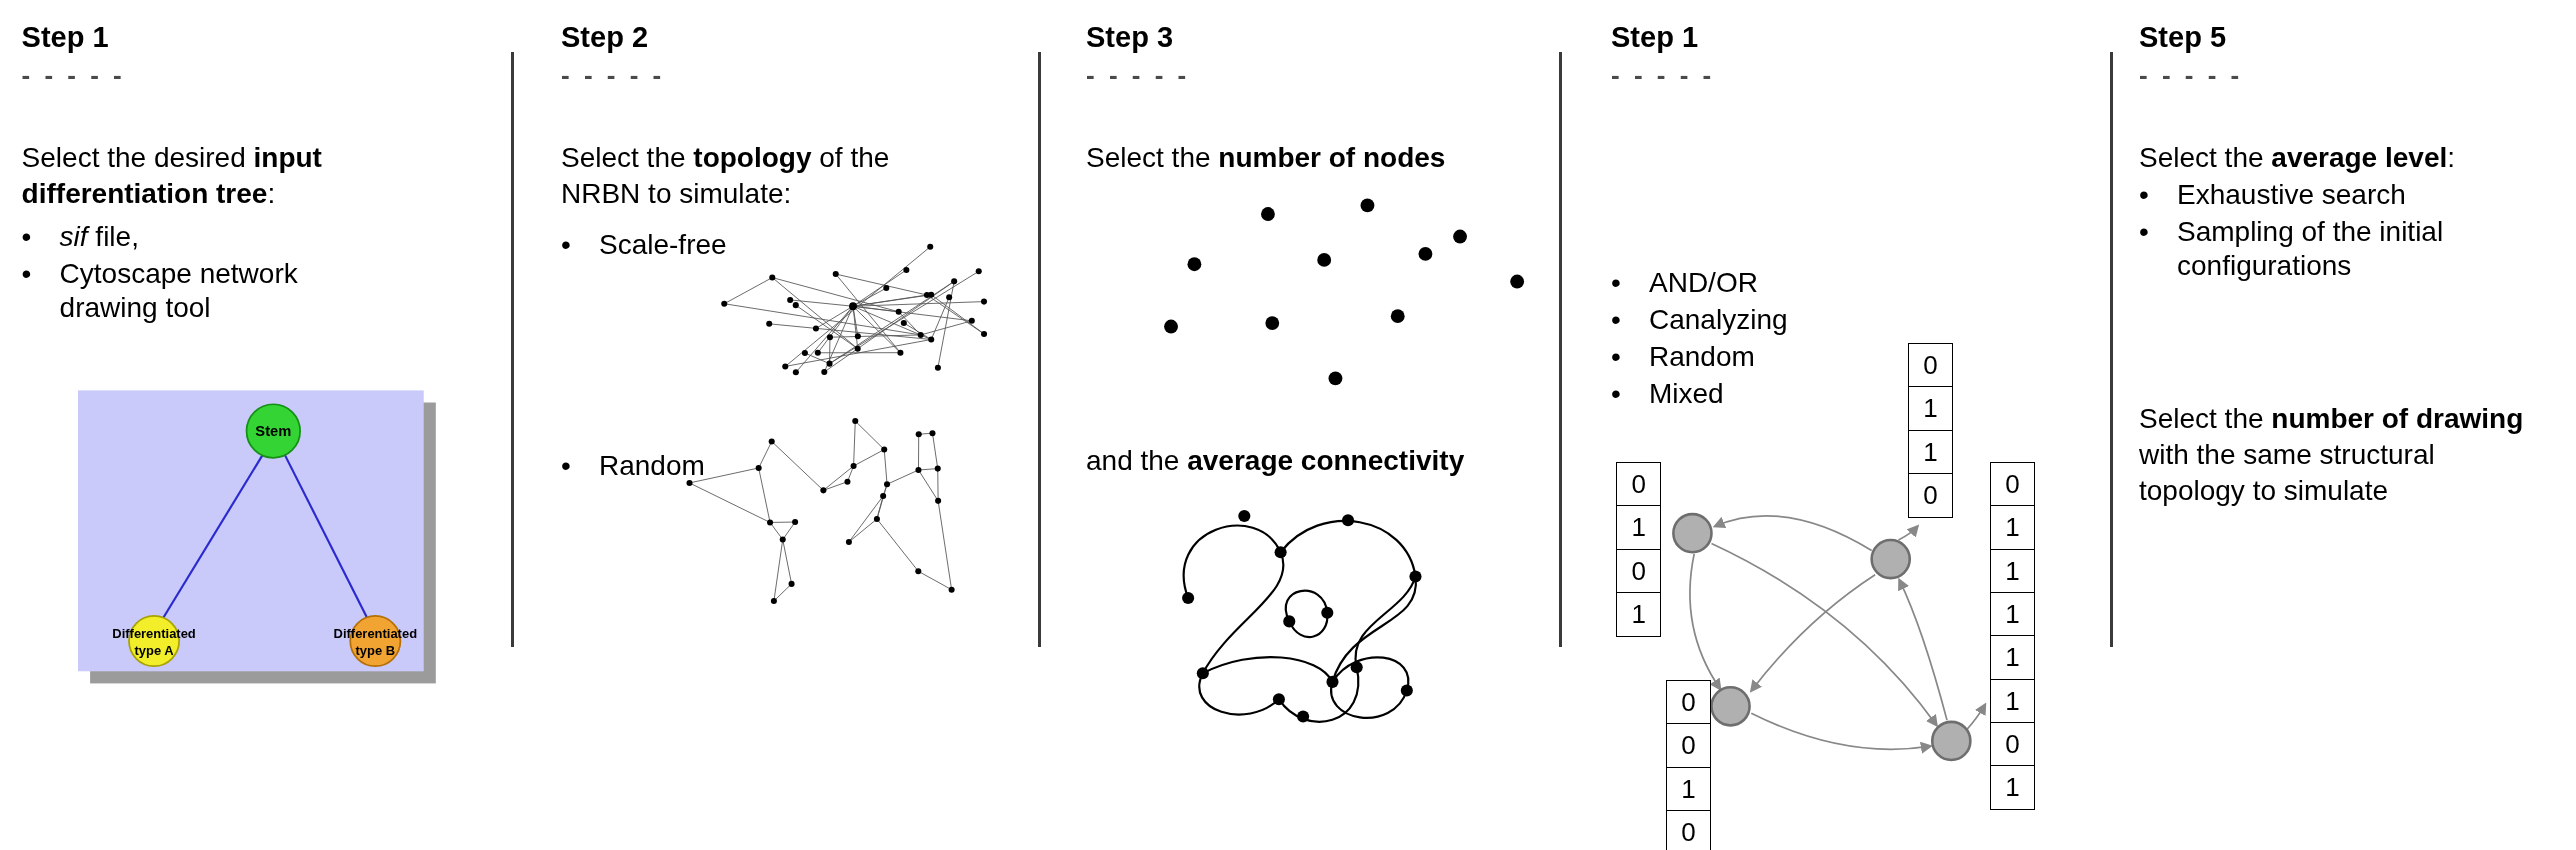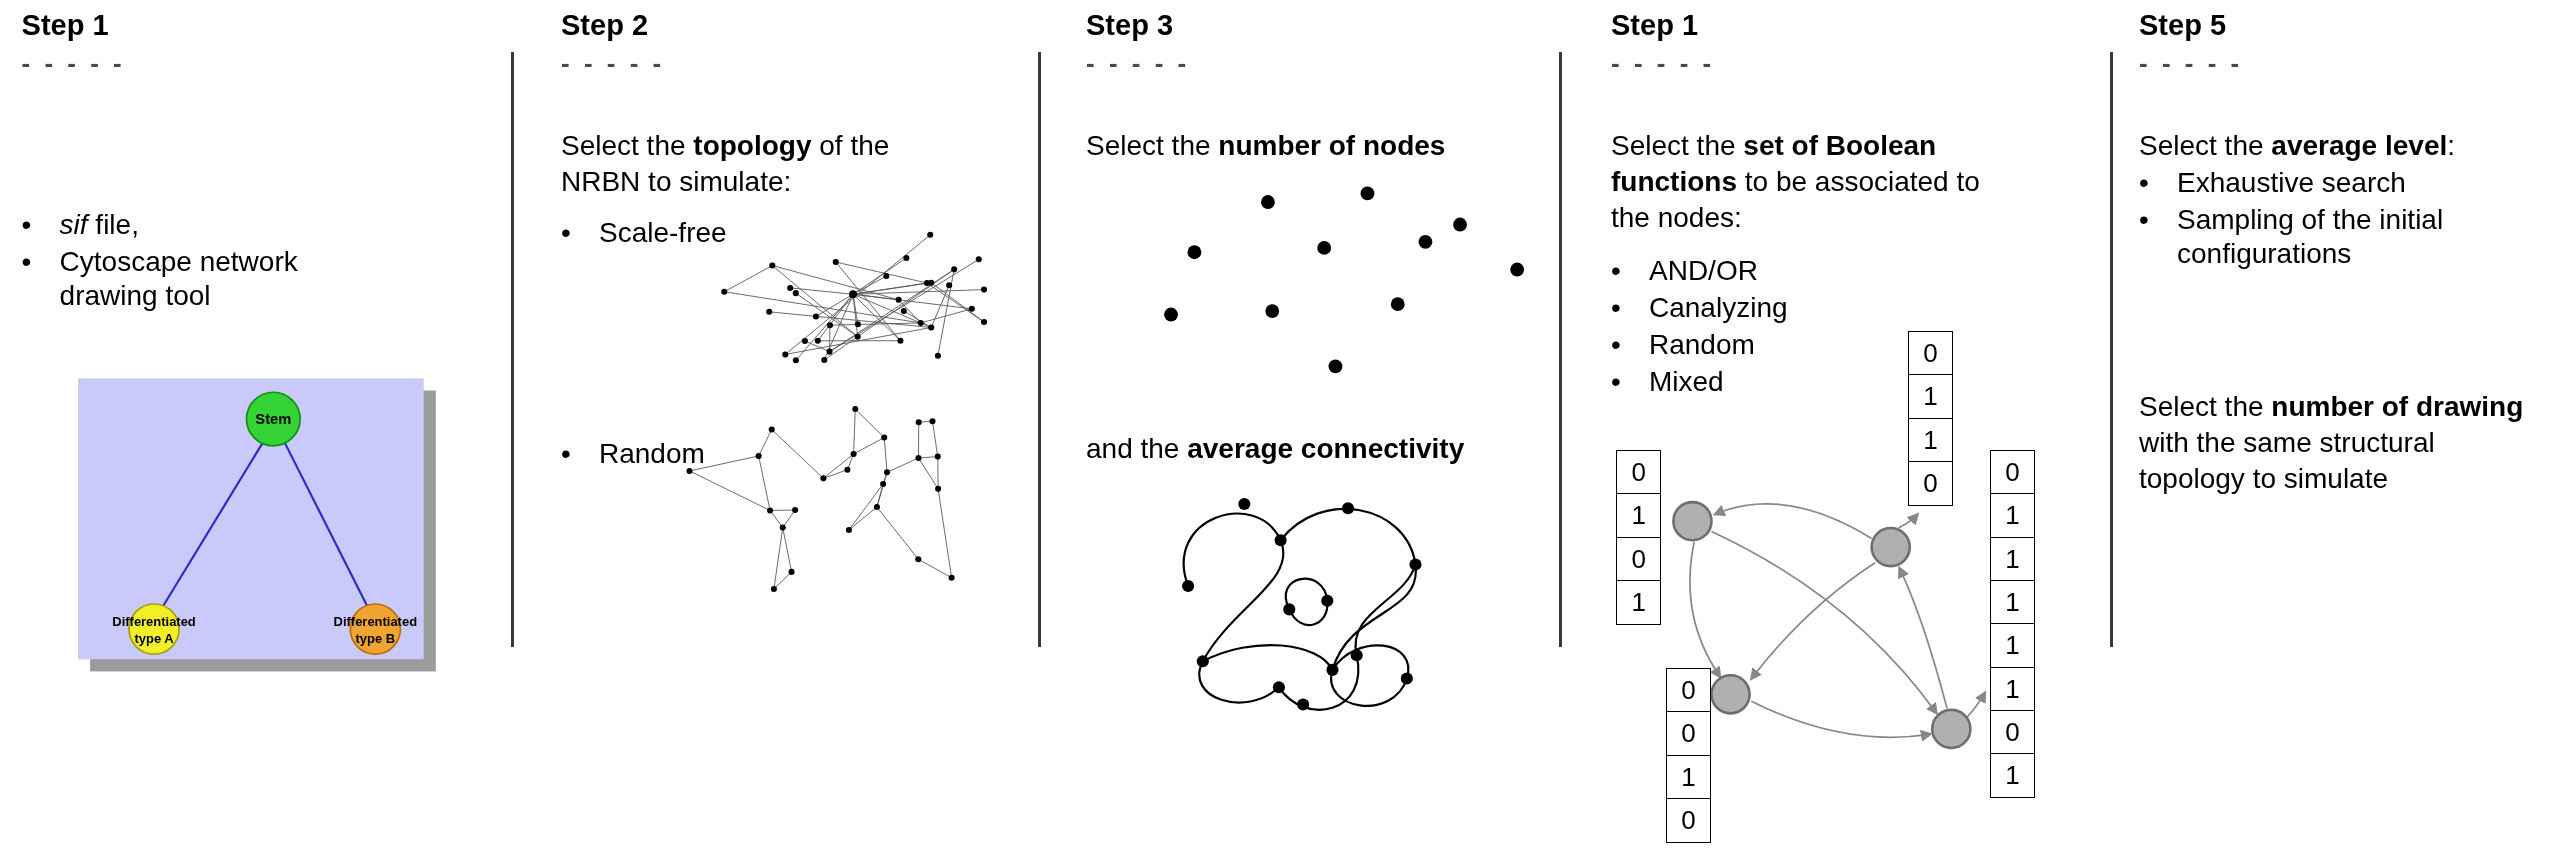--- a/index.html
+++ b/index.html
@@ -1,18 +1,18 @@
 <!DOCTYPE html>
 <html style="font-size:14px"><head>
 <meta charset="utf-8">
 <style>
   *{margin:0;padding:0;box-sizing:border-box}
   body{background:#fff;font-family:"Liberation Sans","DejaVu Sans",sans-serif;color:#000}
   .canvas{position:relative;width:2576px;height:851px;background:#fff;overflow:hidden}
-  .col{position:absolute;top:0;height:688px}
+  .col{position:absolute;top:12px;height:688px}
   .abs{position:absolute}
   .step-title{position:absolute;top:8.7px;left:0;font-size:29px;font-weight:bold}
   .dashes{position:absolute;top:48px;left:0;font-size:26px;font-weight:bold;color:#4a4a4a;letter-spacing:3.5px}
   .txt{position:absolute;font-size:28px;line-height:1.28}
   .txt b{font-weight:bold}
   .i{font-style:italic}
   .blist{position:absolute}
   .brow{display:flex;font-size:28px;line-height:1.2;margin-bottom:3.5px}
   .bdot{flex:0 0 38px;width:38px}
   .divider{position:absolute;top:52px;width:2.6px;height:595px;background:#3a3a3a}
@@ -23,20 +23,21 @@
   svg text.tlabel.small{font-size:15px}
 </style>
 </head>
 <body>
 
 <div class="canvas">
 
   <div class="col" style="left:21.6px;width:467px">
     <div class="step-title">Step 1</div>
     <div class="dashes">- - - - -</div>
+    <p class="txt" style="top:128px;left:0;width:372px"><span>Select the desired </span><b>input differentiation tree</b><span>:</span></p>
     <div class="blist" style="top:208px;left:0;width:381px">
       <div class="brow">
           <span class="bdot">•</span>
           <span><span class="i">sif</span><span> file,</span></span>
         </div>
       <div class="brow">
           <span class="bdot">•</span>
           <span>Cytoscape network drawing tool</span>
         </div>
     </div>
@@ -260,21 +261,20 @@
         <circle cx="178" cy="262" r="7"></circle>
       </g>
     </svg>
   </div>
 
   <div class="divider" style="left:1559px"></div>
 
   <div class="col" style="left:1611px;width:485px">
     <div class="step-title">Step 1</div>
     <div class="dashes">- - - - -</div>
-    <p class="txt" style="top:128px;left:0;width:407px"><span>Select the </span><b>set of Boolean functions</b><span> to be associated to the nodes:</span></p>
     <div class="blist" style="top:254px;left:0;width:294px">
       <div class="brow">
           <span class="bdot">•</span>
           <span>AND/OR</span>
         </div>
       <div class="brow">
           <span class="bdot">•</span>
           <span>Canalyzing</span>
         </div>
       <div class="brow">

